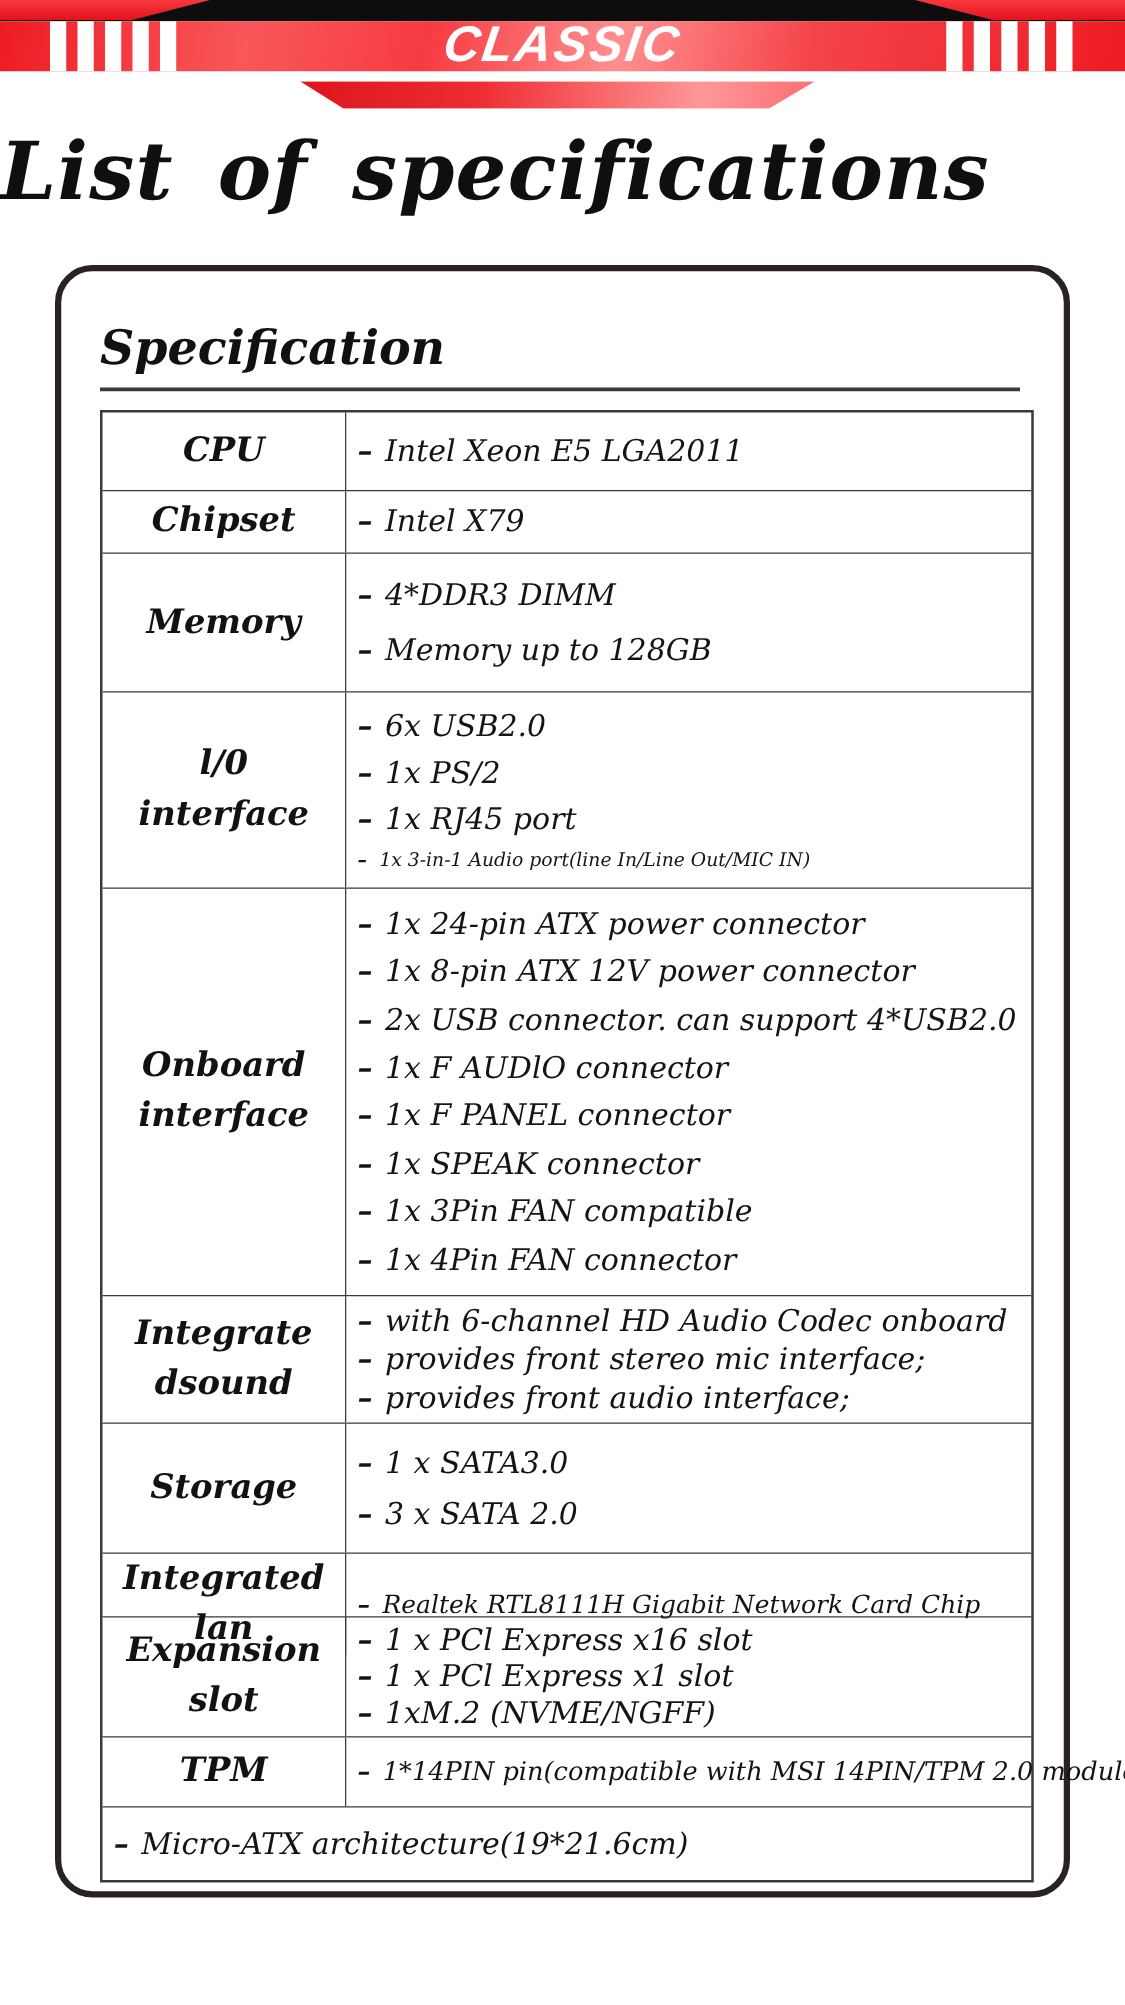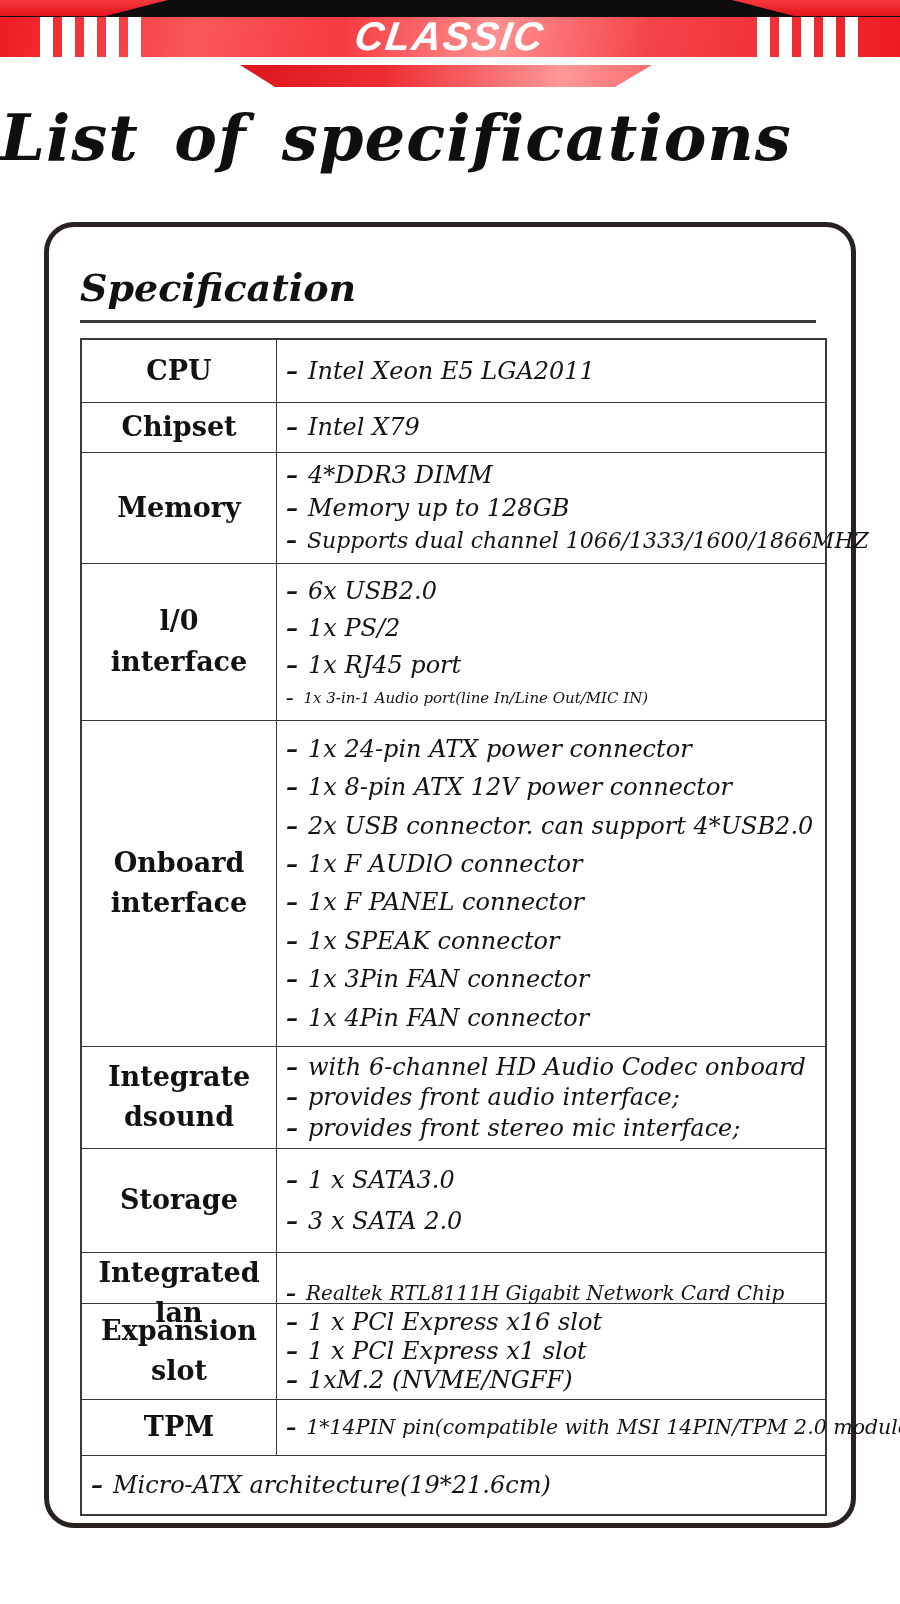--- a/index.html
+++ b/index.html
@@ -25,42 +25,42 @@
          text-shadow:0 0 1px rgba(255,255,255,.35);}
   .ribbon{position:absolute;top:65px;left:240px;width:412px;height:22px;
           background:linear-gradient(93deg,#dd151c 0%,#ee2d33 35%,#ff9898 78%,#fb6d70 100%);
           clip-path:polygon(0 0,100% 0,91% 100%,8.5% 100%);}
 
   
   .title{margin:6px 0 0 0;text-align:left;font-size:64px;line-height:1.3;
          font-style:italic;font-weight:bold;color:#0f0f0f;letter-spacing:1px;word-spacing:12px;}
 
   
-  .panel{box-sizing:border-box;width:812px;height:1306px;margin:43px auto 0 auto;
+  .panel{box-sizing:border-box;width:812px;height:1306px;margin:33px auto 0 auto;
          border:5px solid #2a2220;border-radius:30px;padding:40px 29px 0 31px;background:#ffffff;}
   .panel-heading{margin:0;font-size:38px;font-style:italic;font-weight:bold;color:#111;line-height:1.1;}
   .rule{height:3px;background:#3a3a3a;margin-top:11px;width:736px;}
 
   
   .spec-table{box-sizing:border-box;margin-top:15px;width:747px;border:2px solid #3a3a3a;background:#fff;}
   .row{display:grid;grid-template-columns:195px 1fr;box-sizing:border-box;}
   .row + .row{border-top:1.5px solid #3a3a3a;}
   .row:nth-child(1){height:62px}
   .row:nth-child(2){height:50px}
   .row:nth-child(3){height:111px}
   .row:nth-child(4){height:157px}
   .row:nth-child(5){height:326px}
   .row:nth-child(6){height:102px}
   .row:nth-child(7){height:104px}
   .row:nth-child(8){height:51px}
   .row:nth-child(9){height:96px}
   .row:nth-child(10){height:56px}
   .row:nth-child(11){height:59px}
   .label{border-right:1.5px solid #3a3a3a;display:flex;align-items:center;justify-content:center;
-         text-align:center;font-size:27px;font-weight:bold;line-height:1.5;
+         text-align:center;font-size:27px;font-weight:bold;font-style:italic;line-height:1.5;
          padding:0 12px;color:#121212;}
   .values{display:flex;flex-direction:column;justify-content:space-evenly;padding:3px 4px 3px 9px;min-width:0;}
   .item{font-size:24px;font-style:italic;white-space:nowrap;color:#141414;line-height:1.1;}
   .dash{font-weight:bold;margin-right:10px;}
   .row:nth-child(3) .item:nth-child(3){font-size:22px;}
   .row:nth-child(4) .item:nth-child(4){font-size:15px;}
   .row:nth-child(8) .item{font-size:20px;}
   .row:nth-child(10) .item{font-size:20.5px;}
 </style>
 </head>
@@ -108,51 +108,50 @@
           <div class="label">Chipset</div>
           <div class="values">
             <div class="item"><span class="dash">–</span><span>Intel X79</span></div>
           </div>
         </div>
         <div class="row">
           <div class="label">Memory</div>
           <div class="values">
             <div class="item"><span class="dash">–</span><span>4*DDR3 DIMM</span></div>
             <div class="item"><span class="dash">–</span><span>Memory up to 128GB</span></div>
-            <div class="item"><span class="dash">–</span><span>Supports dual channel 1066/1333/1600/1866MHZ</span></div>
           </div>
         </div>
         <div class="row">
           <div class="label">l/0 interface</div>
           <div class="values">
             <div class="item"><span class="dash">–</span><span>6x USB2.0</span></div>
             <div class="item"><span class="dash">–</span><span>1x PS/2</span></div>
             <div class="item"><span class="dash">–</span><span>1x RJ45 port</span></div>
             <div class="item"><span class="dash">–</span><span>1x 3-in-1 Audio port(line In/Line Out/MIC IN)</span></div>
           </div>
         </div>
         <div class="row">
           <div class="label">Onboard interface</div>
           <div class="values">
             <div class="item"><span class="dash">–</span><span>1x 24-pin ATX power connector</span></div>
             <div class="item"><span class="dash">–</span><span>1x 8-pin ATX 12V power connector</span></div>
             <div class="item"><span class="dash">–</span><span>2x USB connector. can support 4*USB2.0</span></div>
             <div class="item"><span class="dash">–</span><span>1x F AUDlO connector</span></div>
             <div class="item"><span class="dash">–</span><span>1x F PANEL connector</span></div>
             <div class="item"><span class="dash">–</span><span>1x SPEAK connector</span></div>
-            <div class="item"><span class="dash">–</span><span>1x 3Pin FAN connector</span></div>
+            <div class="item"><span class="dash">–</span><span>1x 3Pin FAN compatible</span></div>
             <div class="item"><span class="dash">–</span><span>1x 4Pin FAN connector</span></div>
           </div>
         </div>
         <div class="row">
           <div class="label">Integrate dsound</div>
           <div class="values">
             <div class="item"><span class="dash">–</span><span>with 6-channel HD Audio Codec onboard</span></div>
+            <div class="item"><span class="dash">–</span><span>provides front stereo mic interface;</span></div>
             <div class="item"><span class="dash">–</span><span>provides front audio interface;</span></div>
-            <div class="item"><span class="dash">–</span><span>provides front stereo mic interface;</span></div>
           </div>
         </div>
         <div class="row">
           <div class="label">Storage</div>
           <div class="values">
             <div class="item"><span class="dash">–</span><span>1 x SATA3.0</span></div>
             <div class="item"><span class="dash">–</span><span>3 x SATA 2.0</span></div>
           </div>
         </div>
         <div class="row">

